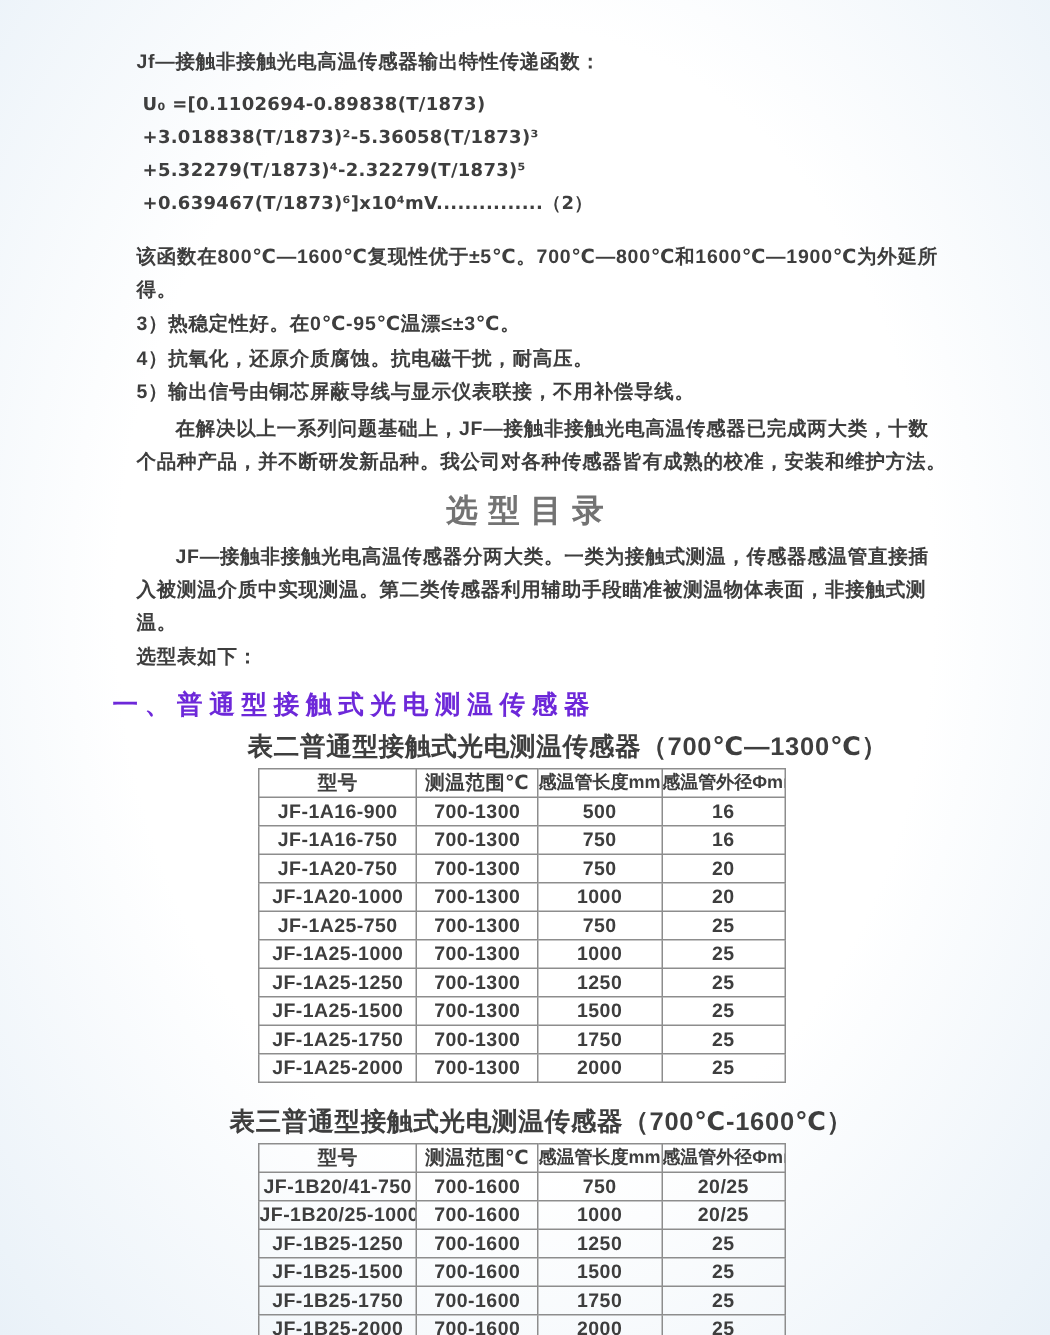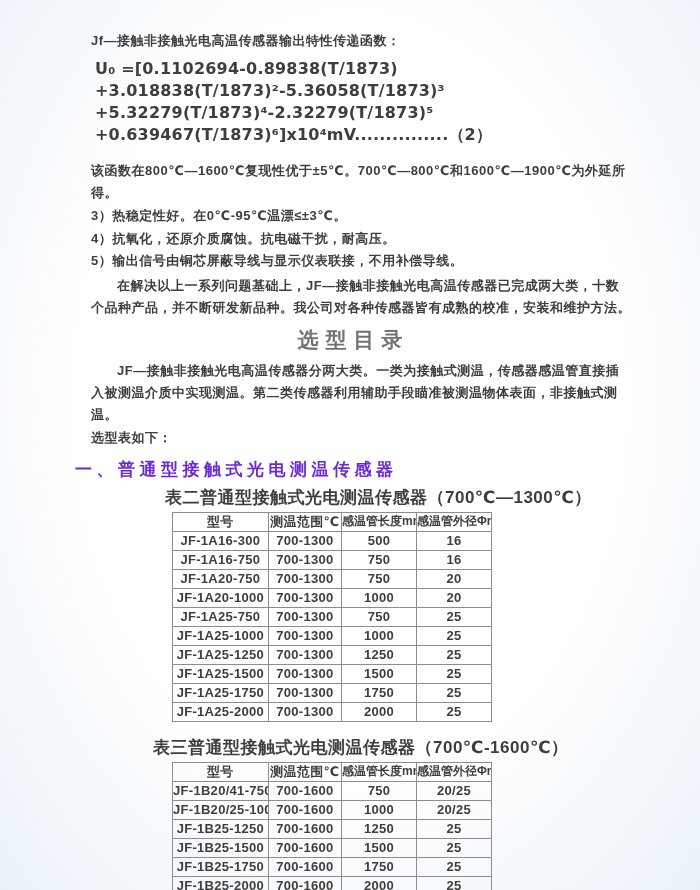--- a/index.html
+++ b/index.html
@@ -10,21 +10,21 @@
     color:#3e3e3e;
     overflow:hidden;
   }
   .page { width:700px; height:890px; padding:30px 68px 0 75px; }
 
   .txt { font-size:13px; font-weight:bold; letter-spacing:0.5px; line-height:22px;margin-left:16px; }
 
   .fn-title { margin-bottom:6px; }
 
   .formula { margin-left:20px; font-family:"DejaVu Sans","Liberation Sans",sans-serif;
-             font-size:16px; font-weight:bold; letter-spacing:0.2px; }
+             font-size:12px; font-weight:bold; letter-spacing:0.2px; }
   .formula div { line-height:22px; }
 
   .note { margin-top:14px; }
 
   .features div { line-height:22.5px; }
   .features { margin-top:1px; }
 
   .summary { margin-top:2px; text-indent:2em; }
 
   h1.catalog-title {
@@ -37,21 +37,21 @@
   h2.section-title {
     font-size:17px; font-weight:bold; letter-spacing:4.5px;
     color:#6d28d9; margin:8px 0 7px 0;
   }
 
   .tbl-caption { font-size:17px; font-weight:bold; letter-spacing:0.5px; line-height:20px; }
   .cap2 { margin-left:90px; }
   .cap3 { margin-left:78px; margin-top:16px; }
 
   table {
-    border-collapse:collapse; margin-left:97px; width:320px;
+    border-collapse:collapse; margin-left:97px; width:352px;
     table-layout:fixed; margin-top:4px;
   }
   th, td {
     border:1px solid #8d8d8d; text-align:center; vertical-align:middle;
     font-size:13px; font-weight:bold; color:#3e3e3e;
     height:19px; line-height:15px; padding:1px 0; letter-spacing:0.3px;
     overflow:hidden; white-space:nowrap;
   }
   th { font-weight:bold; }
   col.c1 { width:30%; } col.c2 { width:23%; }
@@ -102,21 +102,21 @@
     <thead>
         <tr>
           <th>型号</th>
           <th>测温范围℃</th>
           <th class="hdr-small">感温管长度mm</th>
           <th class="hdr-small">感温管外径Φmm</th>
         </tr>
       </thead>
     <tbody>
         <tr>
-          <td>JF-1A16-300</td>
+          <td>JF-1A16-900</td>
           <td>700-1300</td>
           <td>500</td>
           <td>16</td>
         </tr>
         <tr>
           <td>JF-1A16-750</td>
           <td>700-1300</td>
           <td>750</td>
           <td>16</td>
         </tr>

